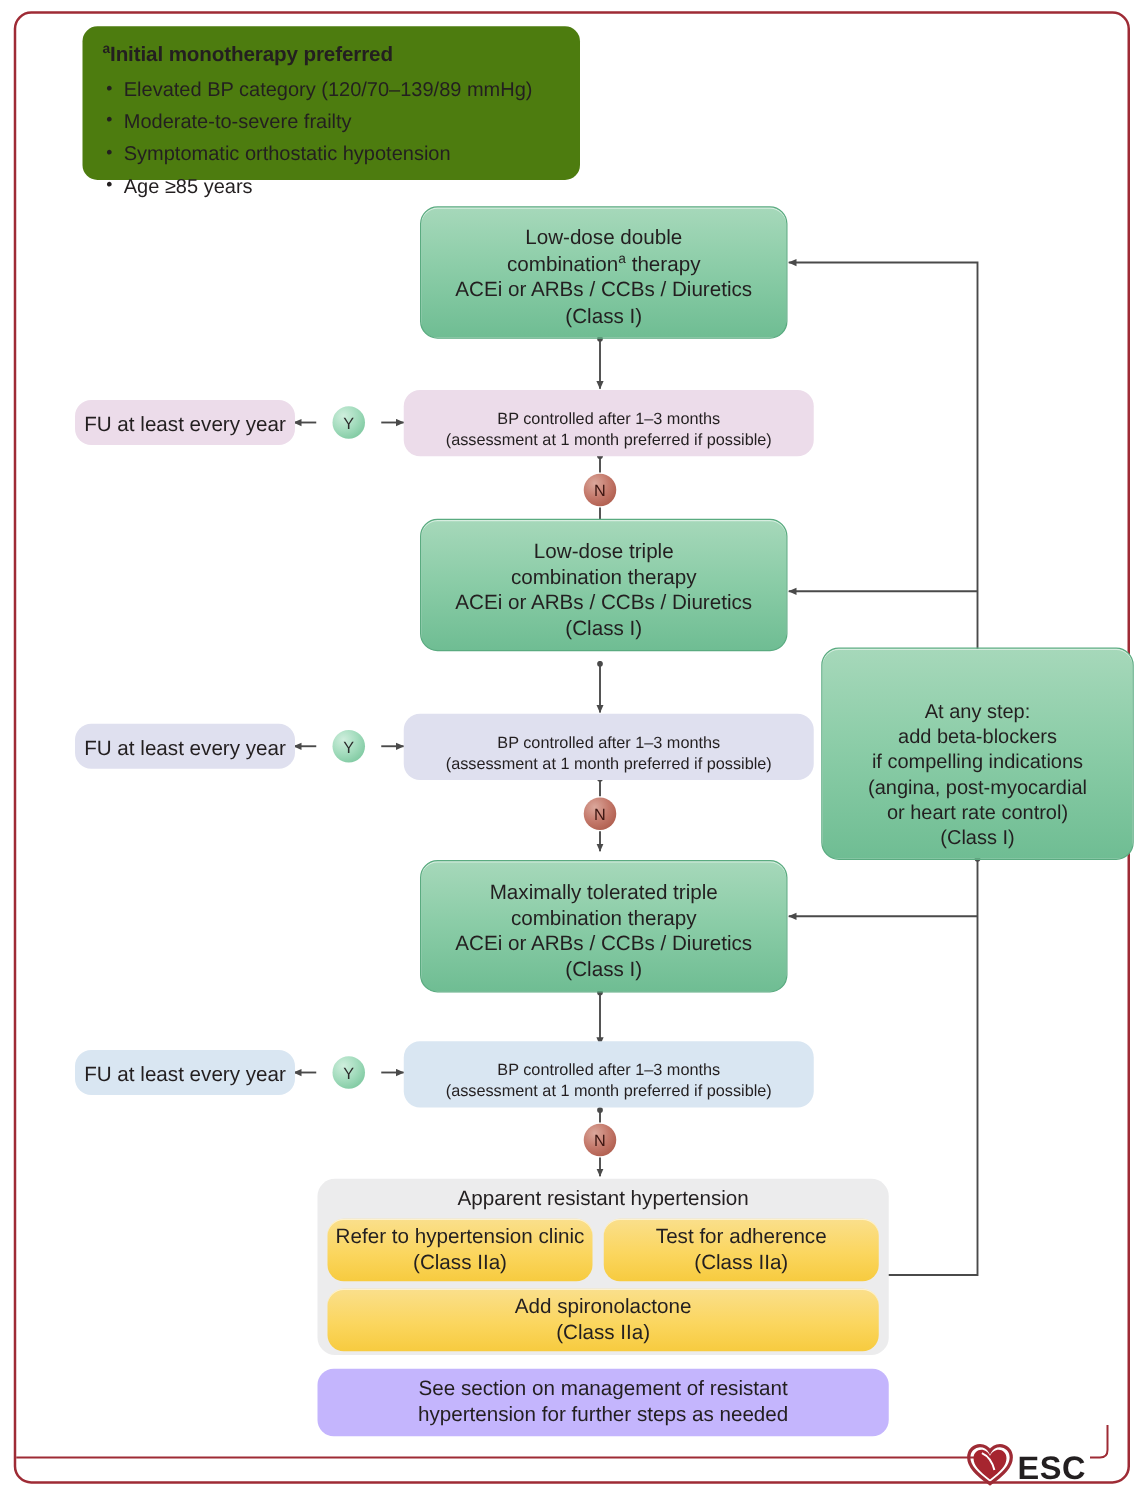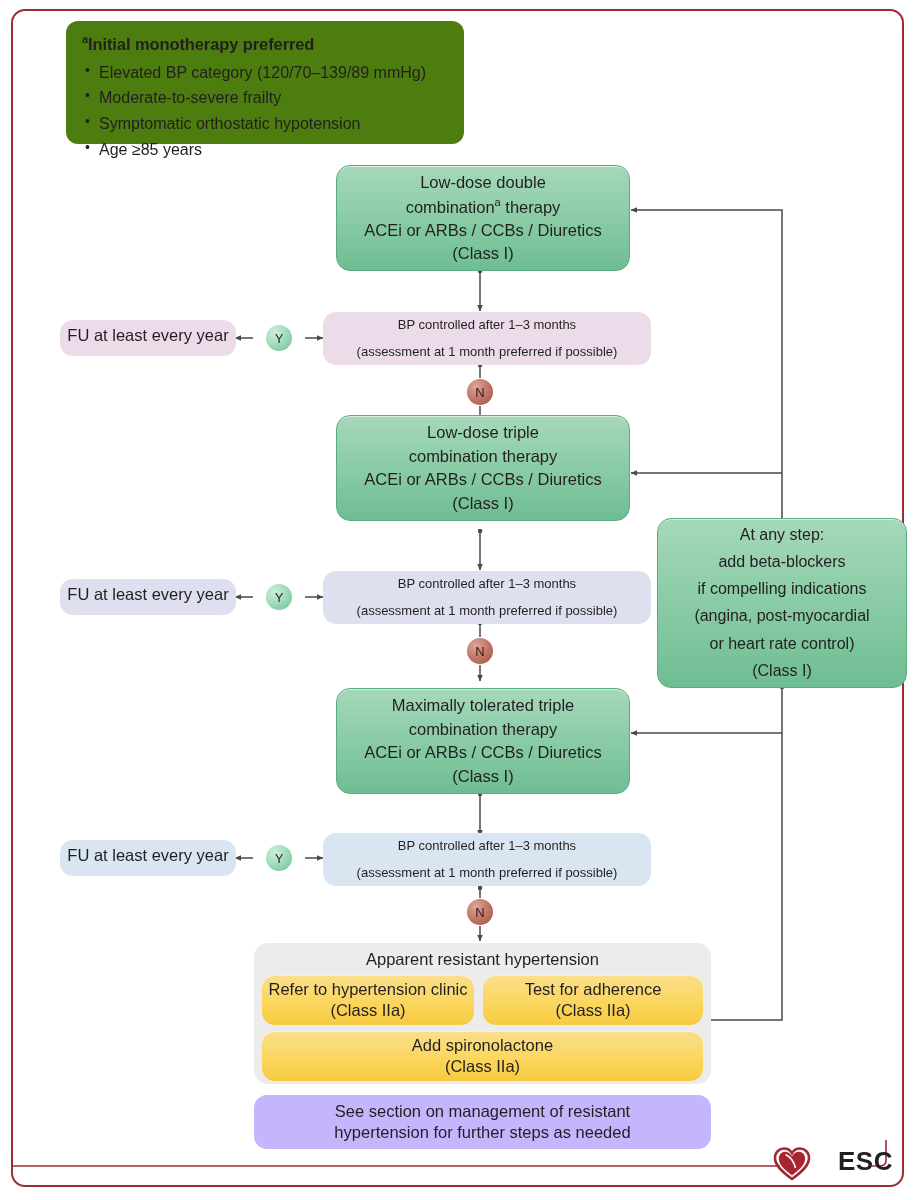--- a/index.html
+++ b/index.html
@@ -15,21 +15,21 @@
   #frame {
     position:absolute; left:11px; top:9px;
     width:893px; height:1178px;
     border:2px solid #9e2b35;
     border-radius:14px;
     pointer-events:none;
   }
   #stage { position:absolute; left:0; top:0; width:915px; height:1200px; }
 
   .box { position:absolute; display:flex; flex-direction:column;
-         align-items:center; justify-content:space-between; text-align:center;
+         align-items:center; justify-content:flex-end; text-align:center;
          line-height:1.26; }
 
   
   .note {
     background:#4d7c0f; border-radius:12px;
     padding:12px 16px 14px 16px;
     align-items:flex-start; justify-content:flex-start; text-align:left;
   }
   .note-title { font-size:16.5px; font-weight:bold; letter-spacing:-.1px; }
   .note-title sup { font-size:11px; vertical-align:super; font-weight:bold; }
@@ -83,21 +83,21 @@
           font-size:13px; color:#2b2b2b; }
   .node-y { background:radial-gradient(circle at 34% 30%, #cfeedd 0%, #a3dcbd 45%, #6cbf92 100%); }
   .node-n { background:radial-gradient(circle at 34% 30%, #dba89c 0%, #c4796b 45%, #a44f3f 100%);
             color:#3a1410; }
 
   
   #wires { position:absolute; left:0; top:0; width:915px; height:1200px; }
 
   
   #esc { position:absolute; left:772px; top:1146px; width:135px; height:44px;
-         display:flex; align-items:flex-start;gap:24px; }
+         display:flex; align-items:flex-end; }
   #esc .word { font-size:26px; font-weight:bold; color:#231f20; letter-spacing:.5px;
                font-family:"Liberation Sans", sans-serif; margin-left:2px; }
 </style>
 </head>
 <body>
 
 <div id="stage">
 
   <div id="frame"></div>
 

